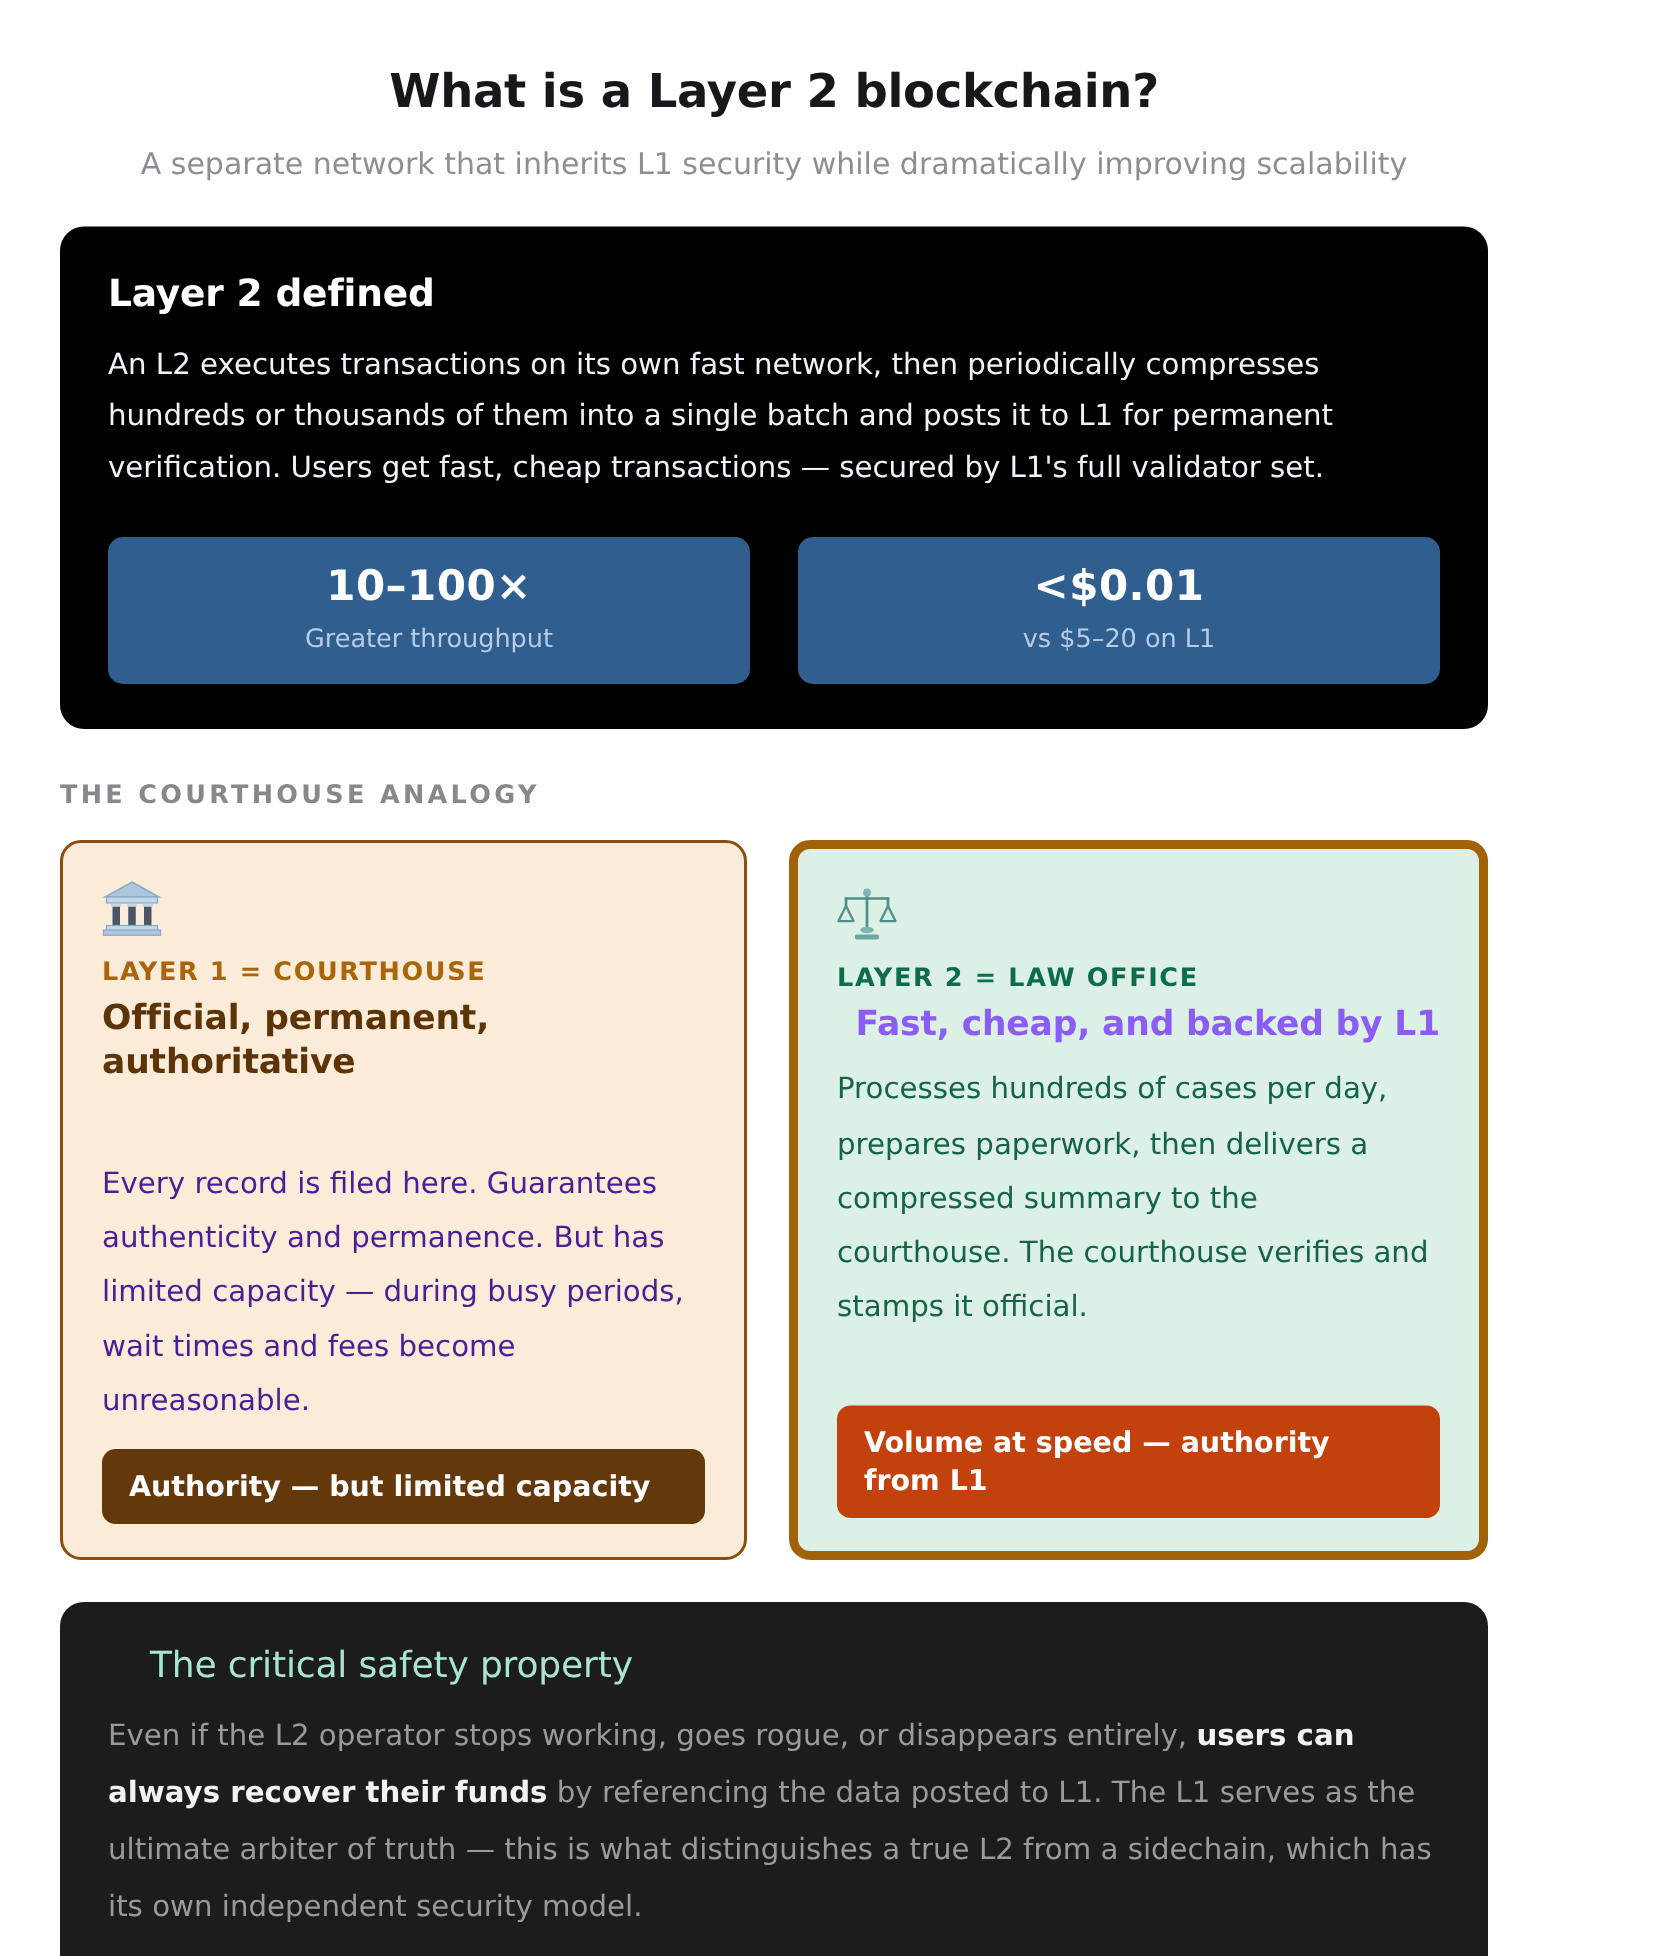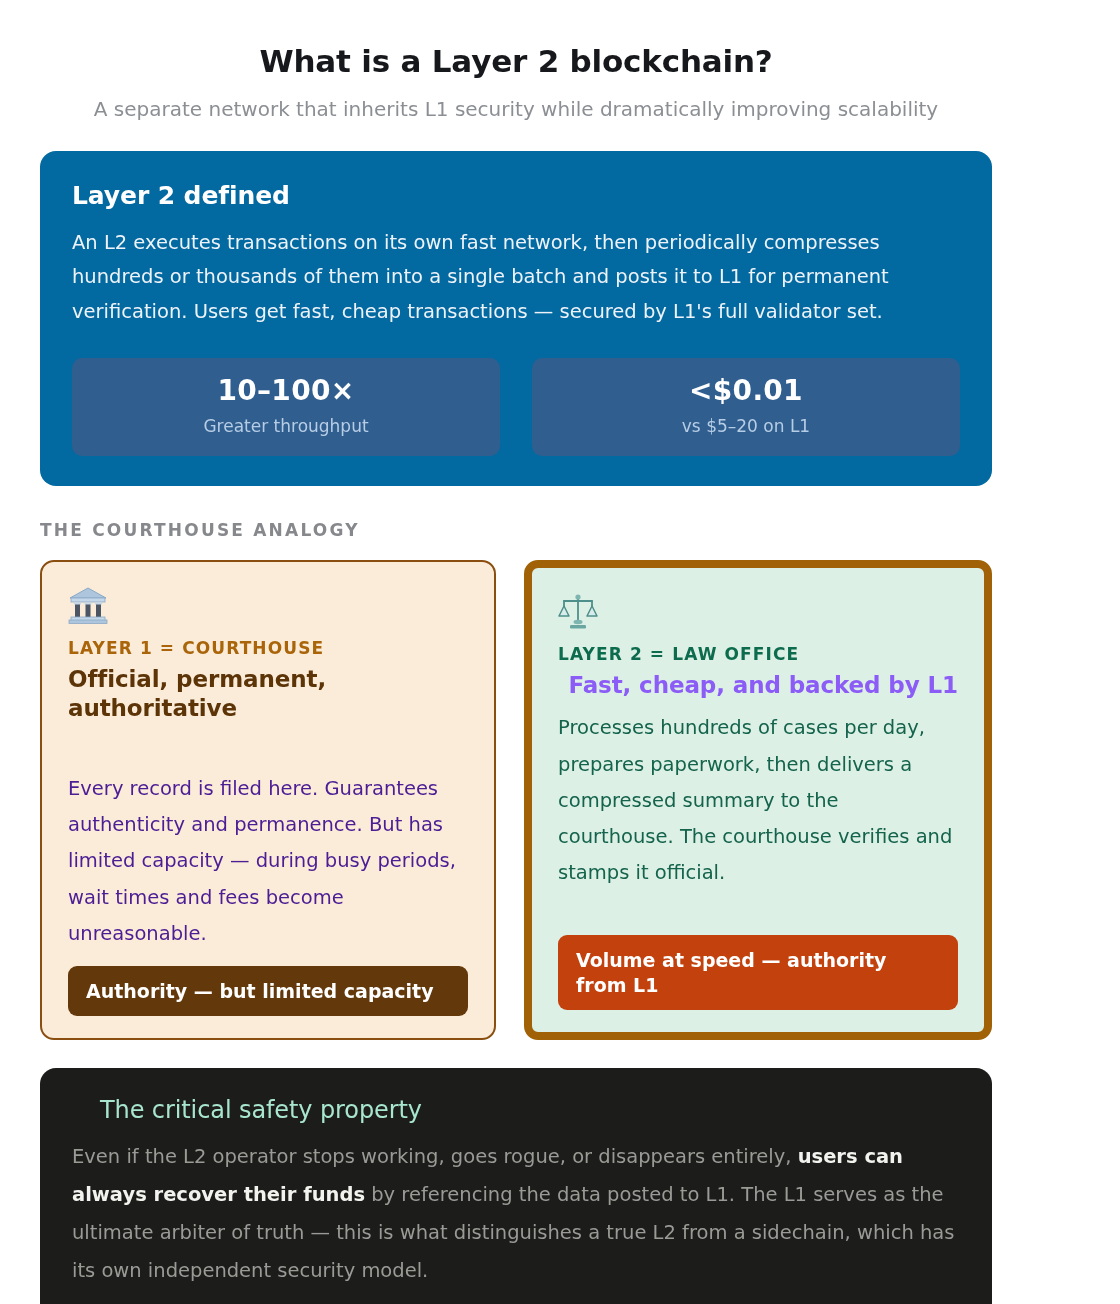--- a/index.html
+++ b/index.html
@@ -39,21 +39,21 @@
     font-size: 20px;
     color: #8b8f94;
     line-height: 1.4;
     margin-top: 14px;
     font-weight: 400;
   }
 
   
   .hero-card {
     margin-top: 28px;
-    background: #0369a1;
+    background: #000000;
     border-radius: 16px;
     padding: 30px 32px 30px 32px;
     color: #ffffff;
   }
   .hero-heading {
     font-size: 25px;
     font-weight: bold;
     letter-spacing: -0.1px;
     margin-bottom: 16px;
   }
@@ -112,21 +112,21 @@
     padding: 24px 26px 22px 26px;
     display: flex;
     flex-direction: column;
   }
   .analogy-card.l1 {
     background: #faecd8;
     border: 2px solid #8a4f10;
   }
   .analogy-card.l2 {
     background: #ddf0e5;
-    border: 8px solid #a16207;
+    border: 6px solid #a16207;
   }
   .analogy-icon {
     font-size: 34px;
     line-height: 1;
     margin-bottom: 14px;
   }
   .analogy-icon svg { display: block; }
   .analogy-kicker {
     font-size: 17px;
     font-weight: bold;

